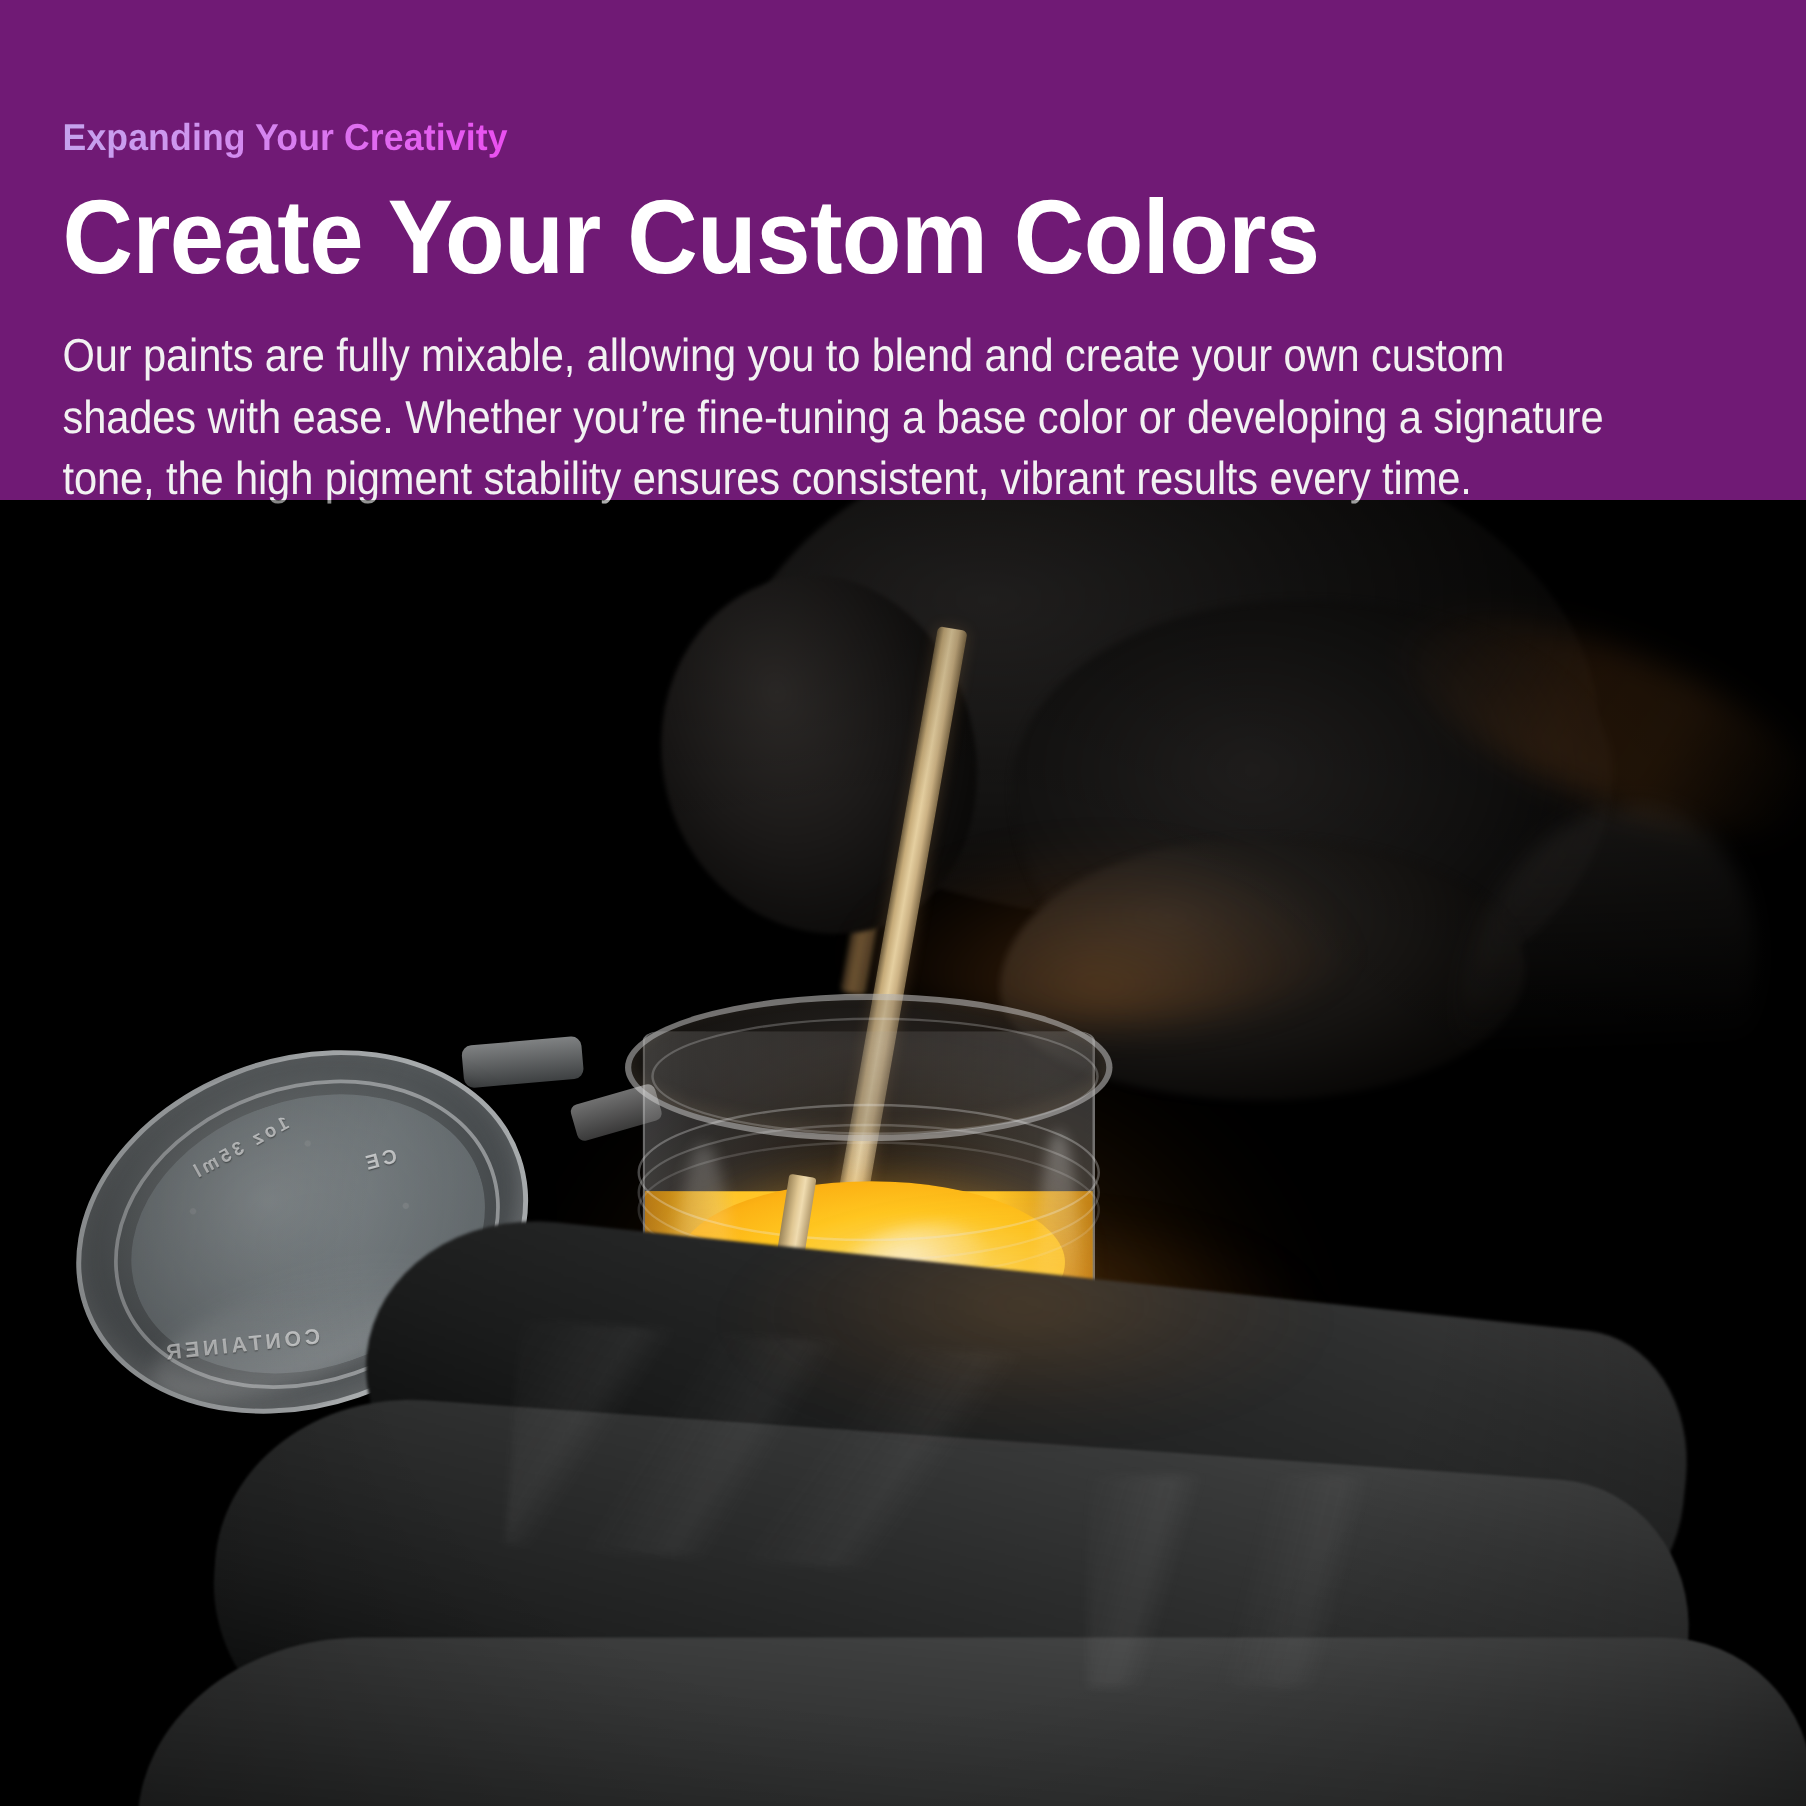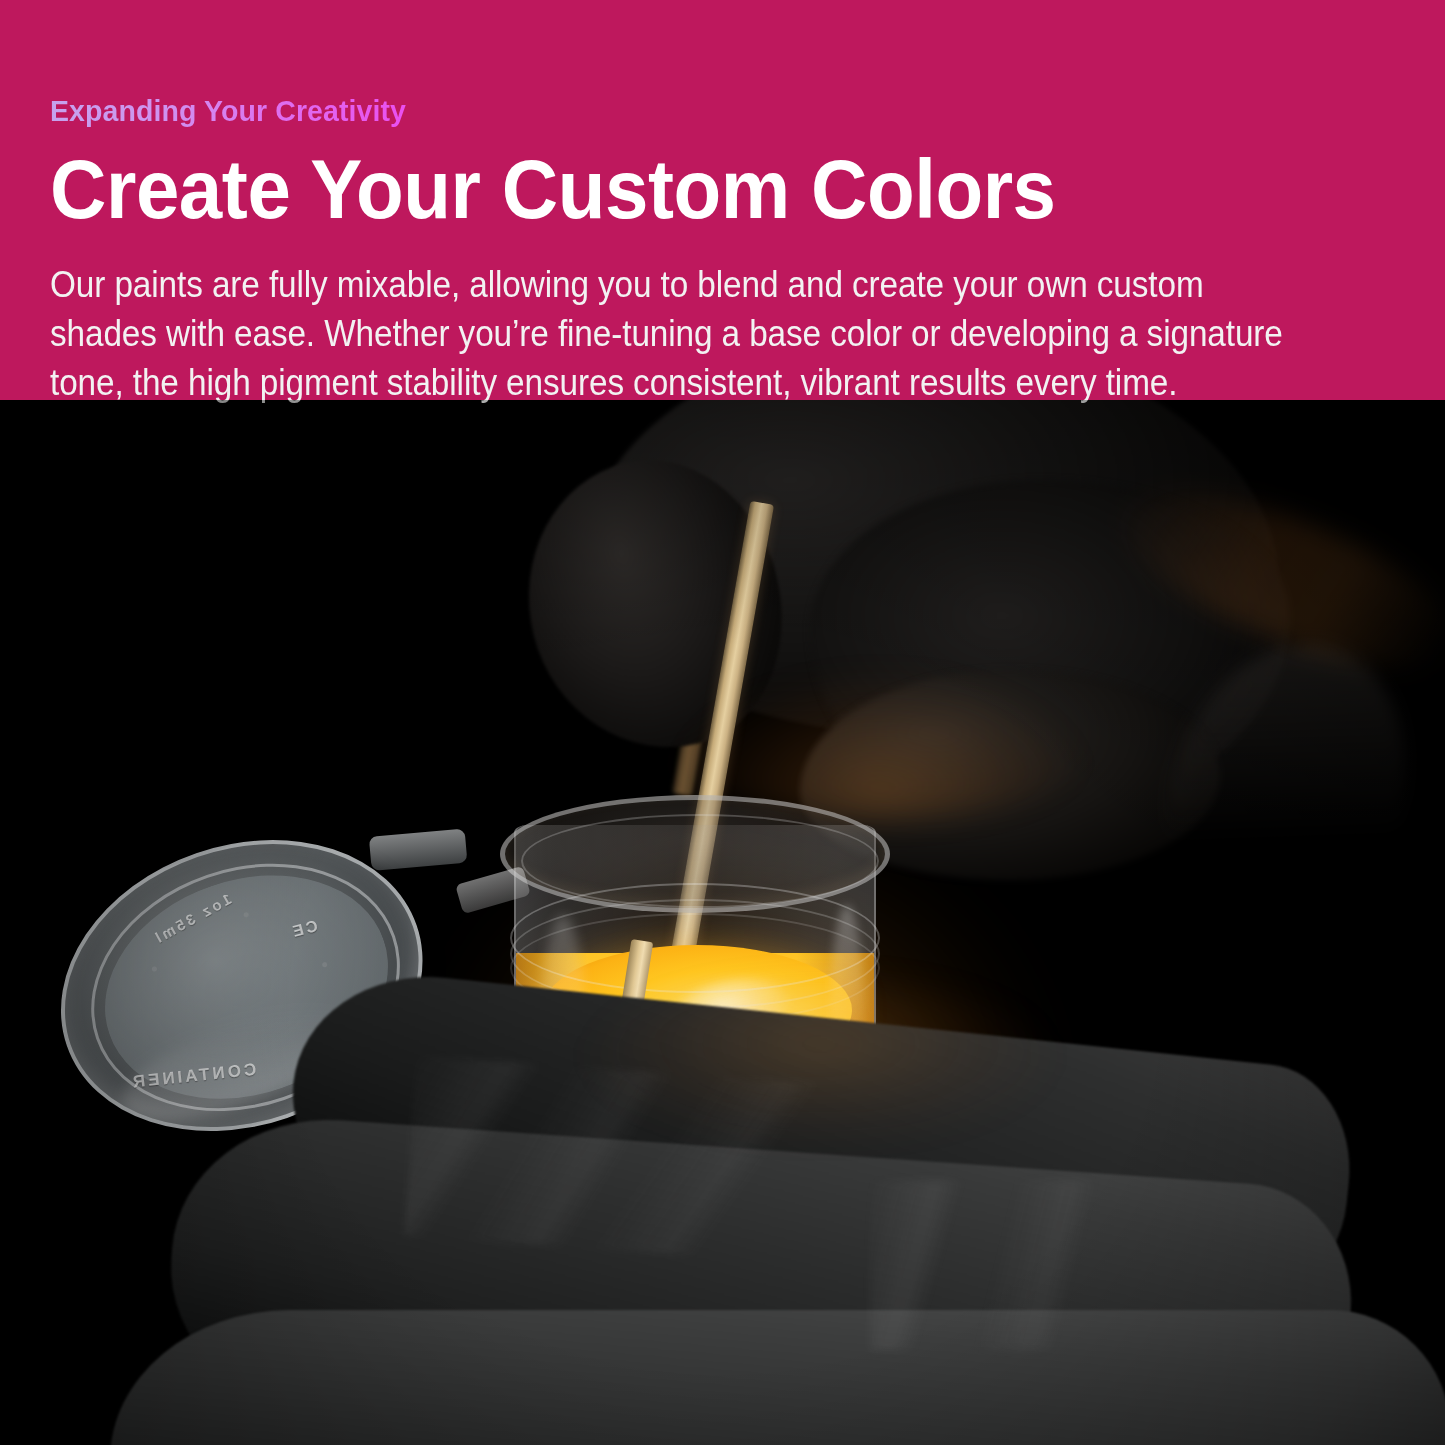--- a/index.html
+++ b/index.html
@@ -14,21 +14,21 @@
 
   body {
     font-family: "Liberation Sans", sans-serif;
     position: relative;
   }
 
   .poster {
     position: relative;
     width: 1445px;
     height: 1445px;
-    background: #be185d;
+    background: #701a75;
     overflow: hidden;
   }
 
   
   .text-block {
     position: absolute;
     left: 50px;
     top: 94px;
     width: 1360px;
     z-index: 40;

